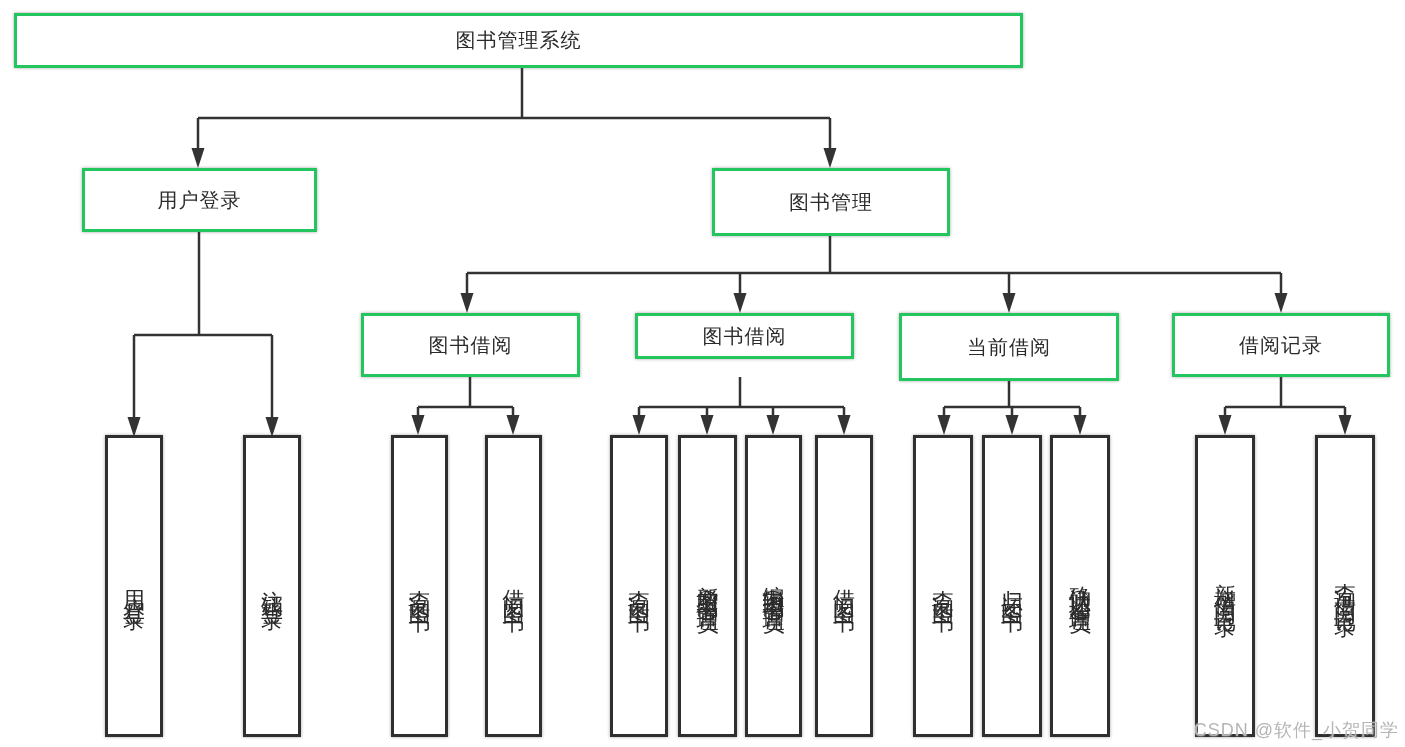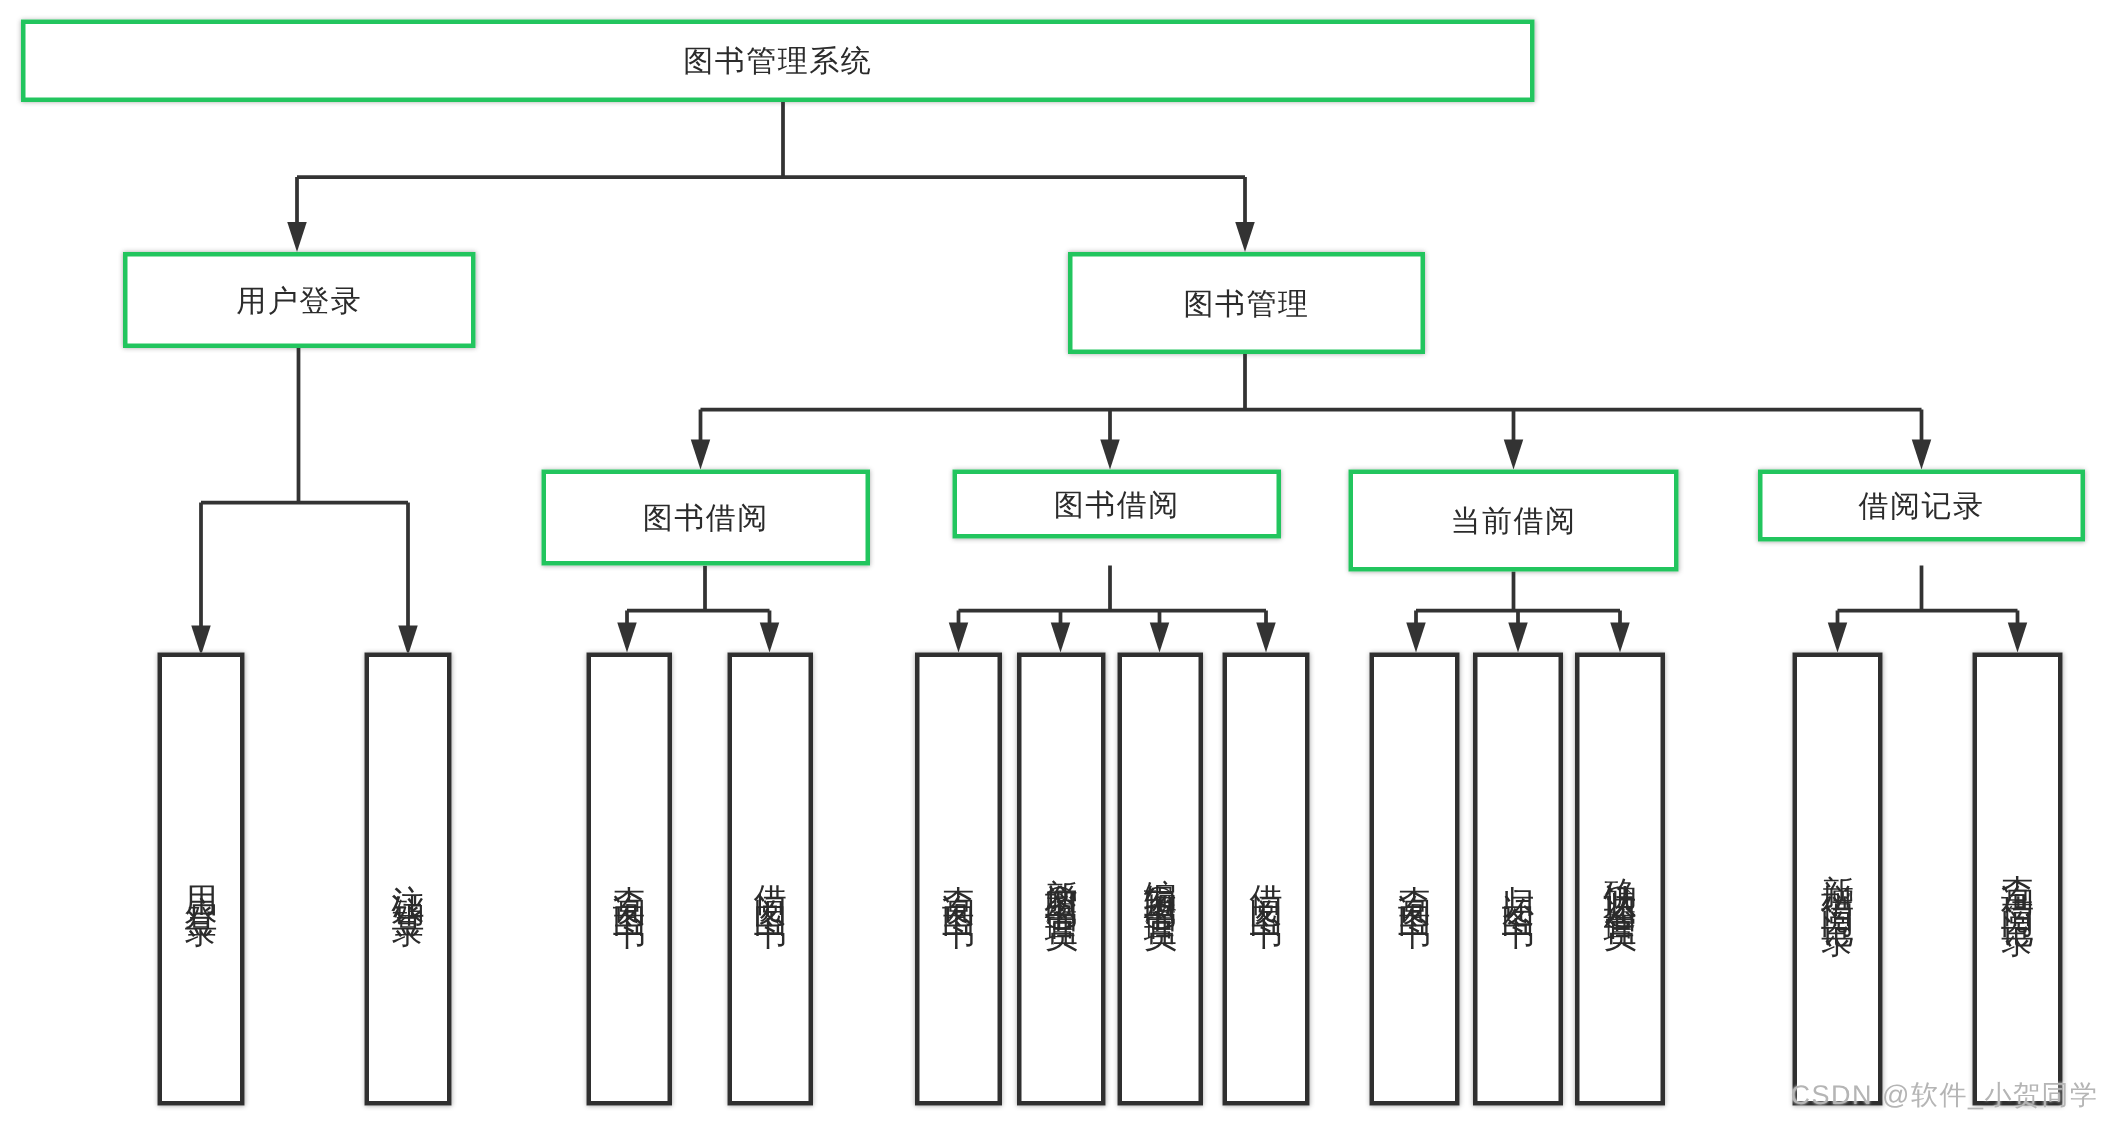--- a/index.html
+++ b/index.html
@@ -133,21 +133,21 @@
   </svg>
 
   <div class="node" style="left:14px; top:13px; width:1009px; height:55px">图书管理系统</div>
 
   <div class="node" style="left:82px; top:168px; width:235px; height:64px">用户登录</div>
   <div class="node" style="left:712px; top:168px; width:238px; height:68px">图书管理</div>
 
   <div class="node" style="left:361px; top:313px; width:219px; height:64px">图书借阅</div>
   <div class="node" style="left:635px; top:313px; width:219px; height:46px">图书借阅</div>
   <div class="node" style="left:899px; top:313px; width:220px; height:68px">当前借阅</div>
-  <div class="node" style="left:1172px; top:313px; width:218px; height:48px">借阅记录</div>
+  <div class="node" style="left:1172px; top:313px; width:218px; height:64px">借阅记录</div>
 
   <div class="vnode" style="left:105px; top:435px; width:58px; height:302px">
     <span class="vtext">用户登录</span>
   </div>
   <div class="vnode" style="left:243px; top:435px; width:58px; height:302px">
     <span class="vtext">注销登录</span>
   </div>
 
   <div class="vnode" style="left:391px; top:435px; width:57px; height:302px">
     <span class="vtext">查询图书</span>

